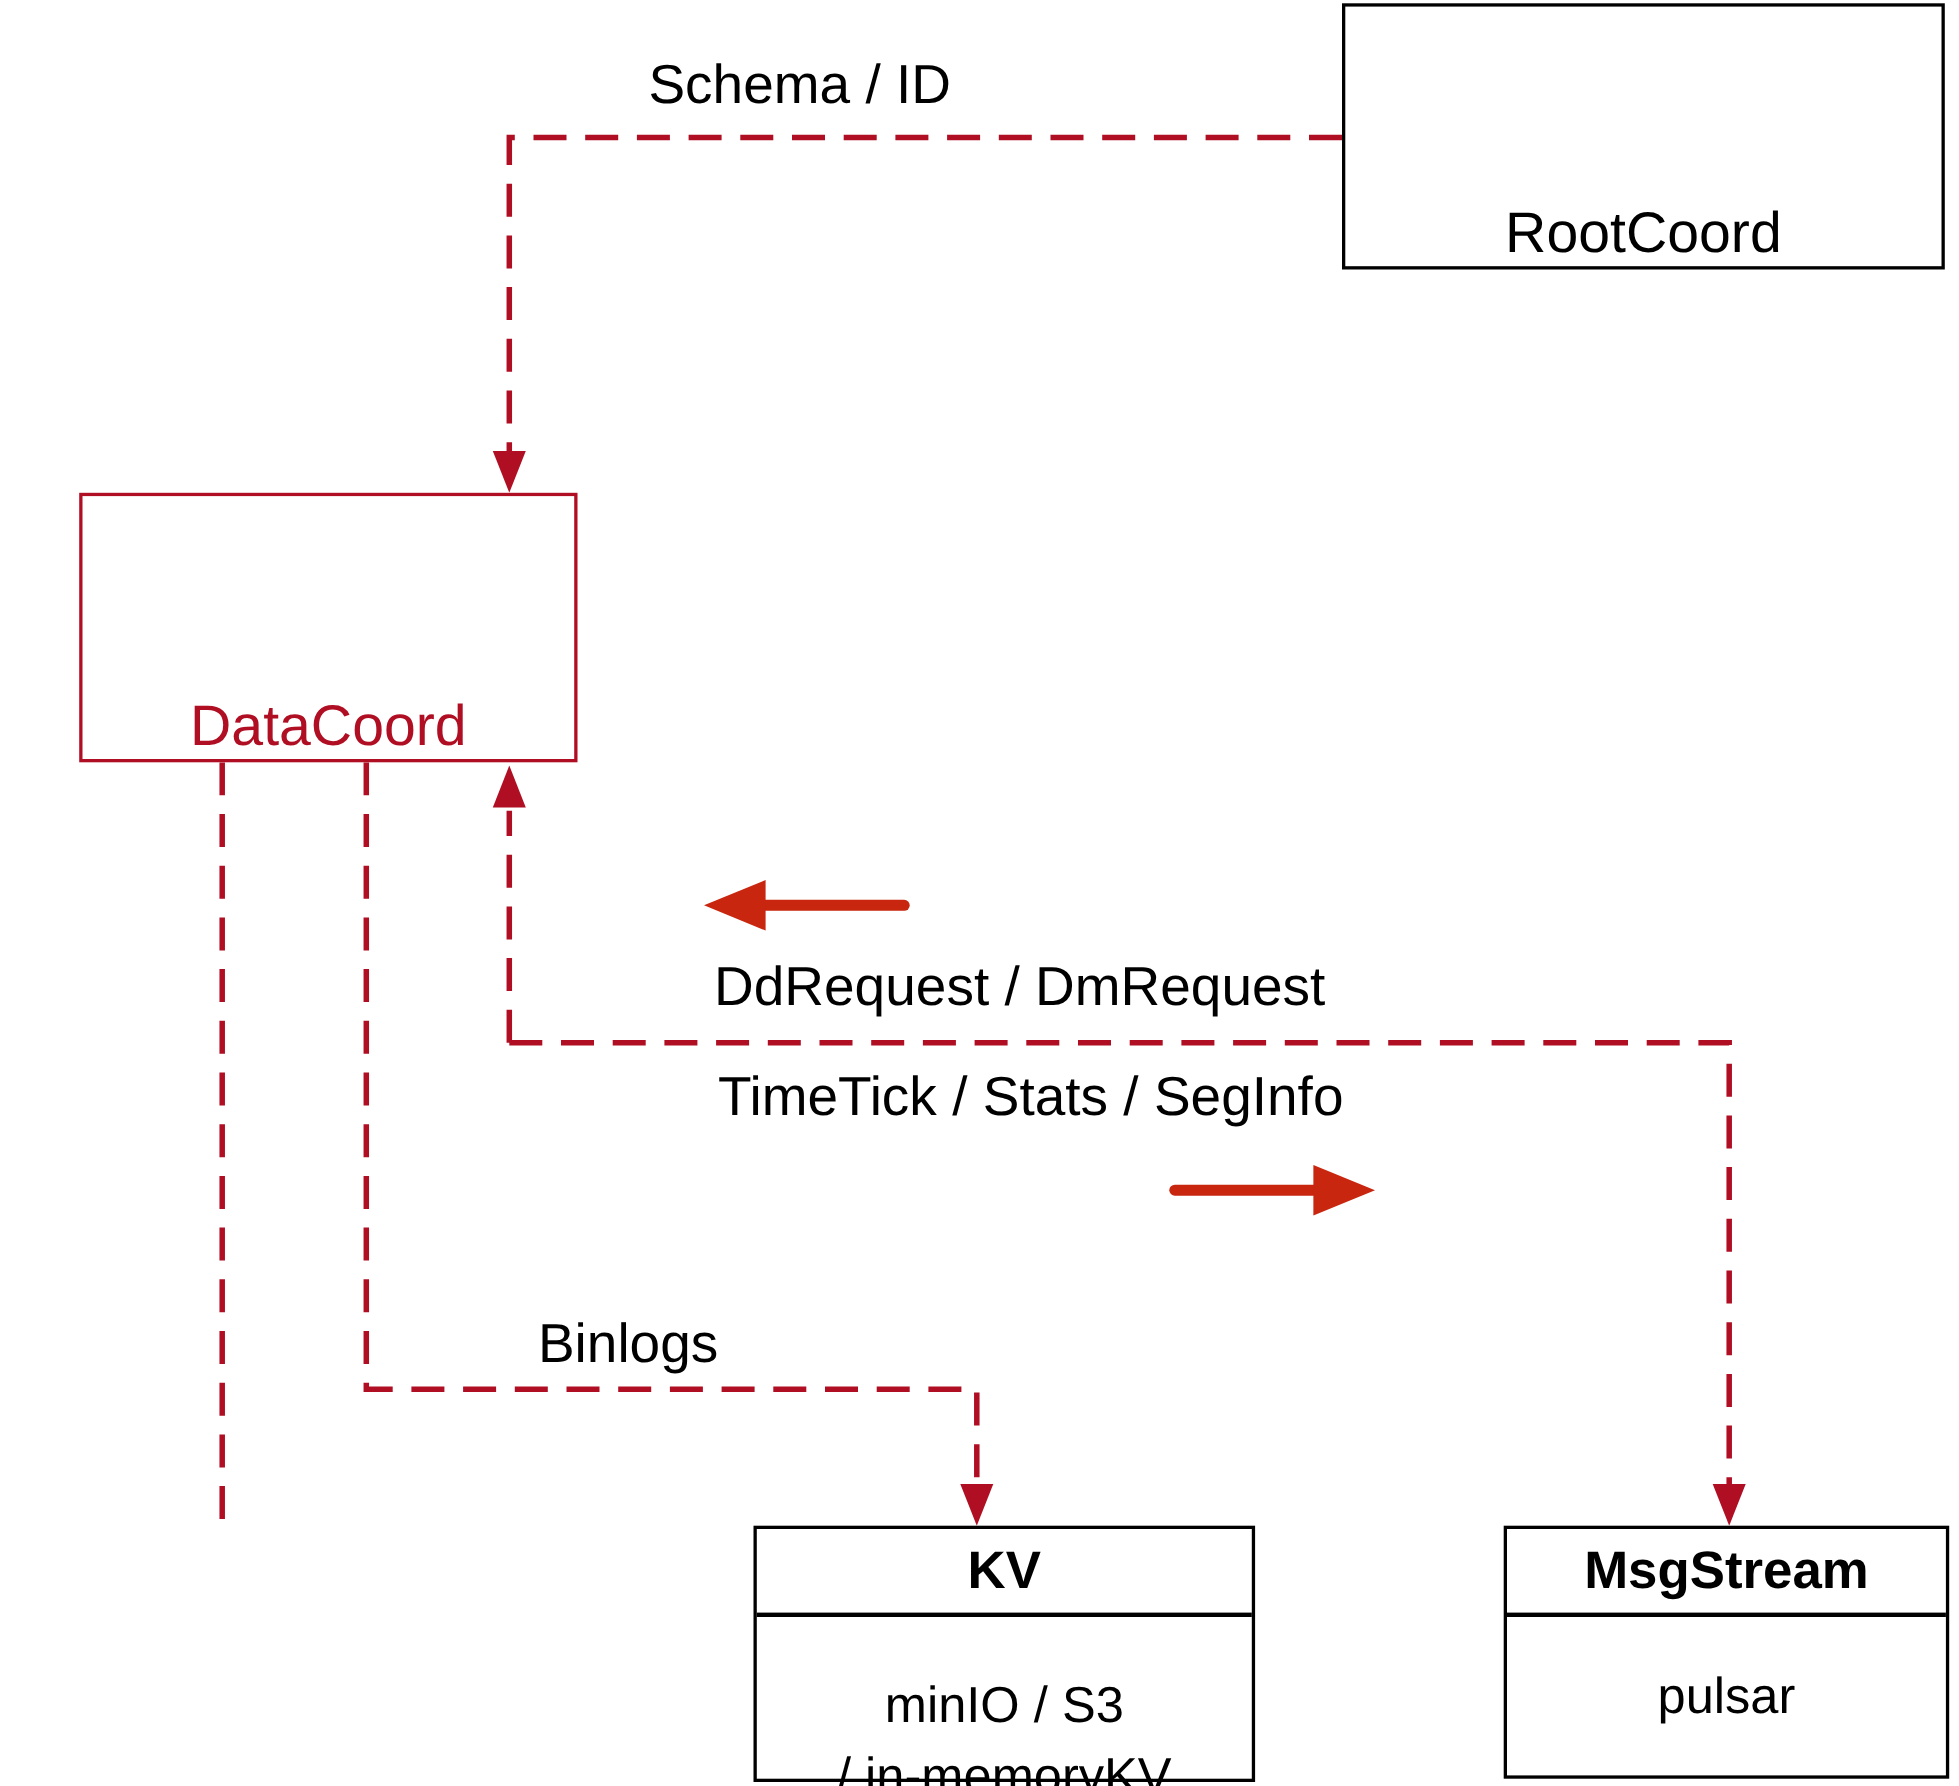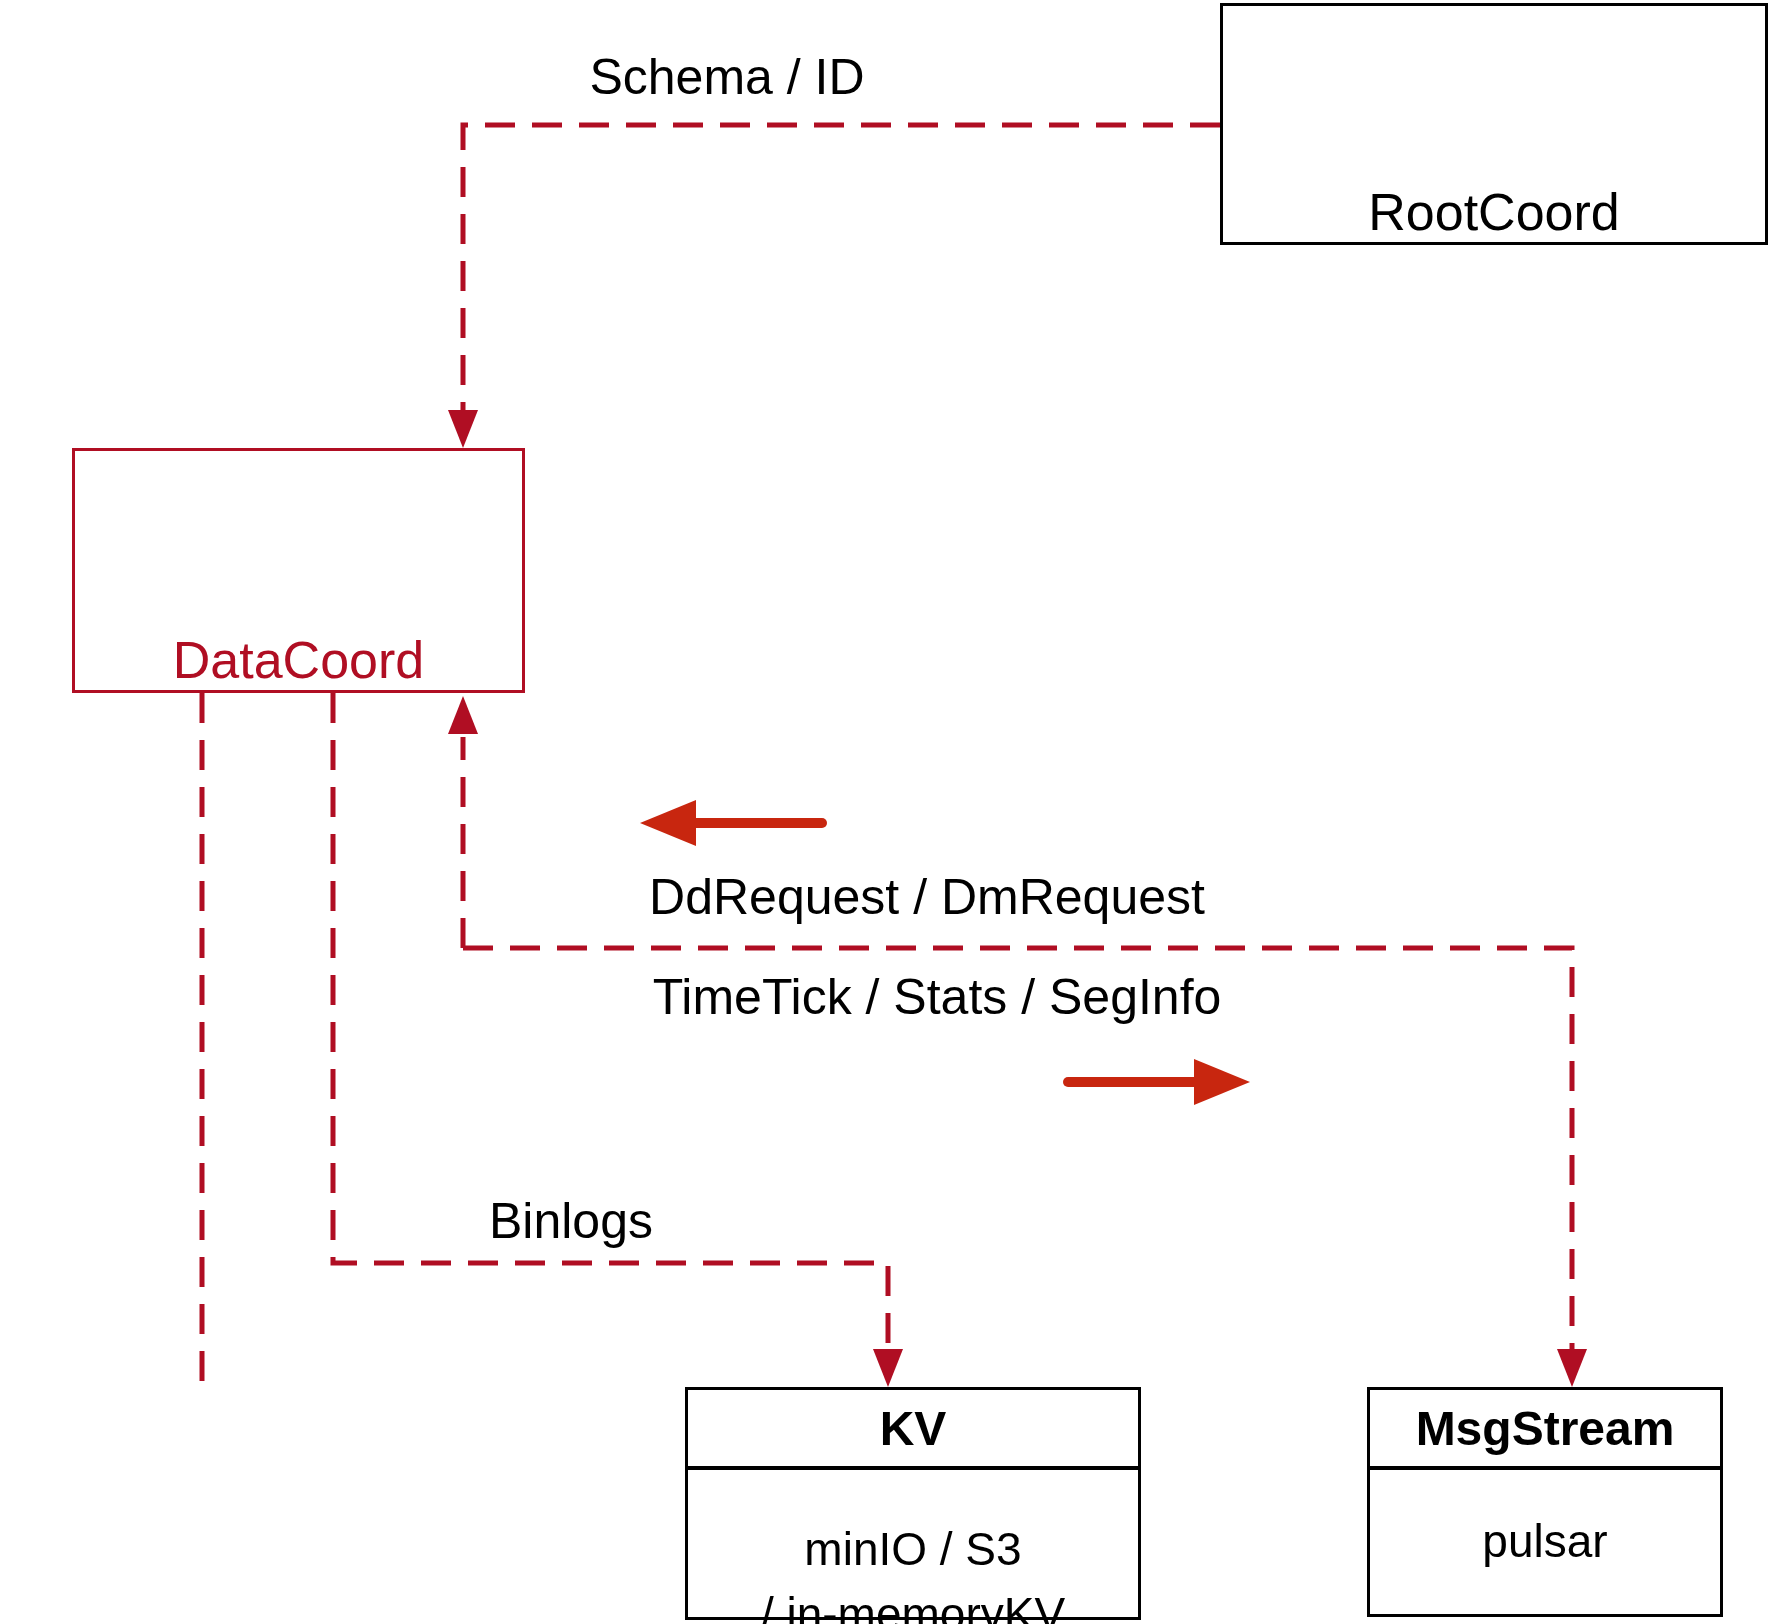--- a/index.html
+++ b/index.html
@@ -37,21 +37,21 @@
   }
   .store{
     position:absolute;
     border:3px solid var(--ink);
     background:var(--bg);
     box-sizing:border-box;
     display:flex;flex-direction:column;
   }
   .store--txnkv{left:3px;top:1388px;width:410px;height:232px;}
   .store--kv{left:685px;top:1387px;width:456px;height:233px;gap:47px;}
-  .store--msgstream{left:1367px;top:1387px;width:356px;height:230px;}
+  .store--msgstream{left:1367px;top:1387px;width:405px;height:230px;}
   .store__header{
     height:80px;flex:0 0 auto;
     border-bottom:4px solid var(--ink);
     display:flex;align-items:center;justify-content:center;
     font-weight:bold;font-size:48px;
     box-sizing:border-box;
   }
   .store__body{
     flex:1 1 auto;
     display:flex;flex-direction:column;align-items:center;justify-content:center;

